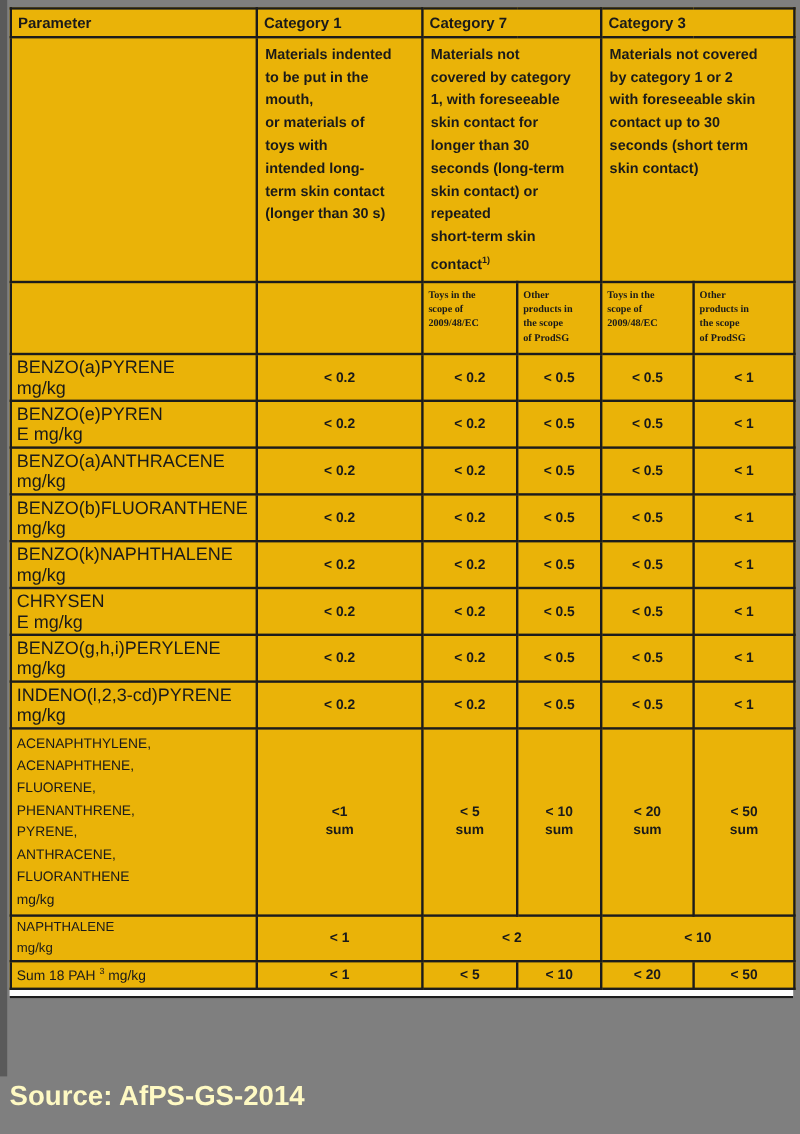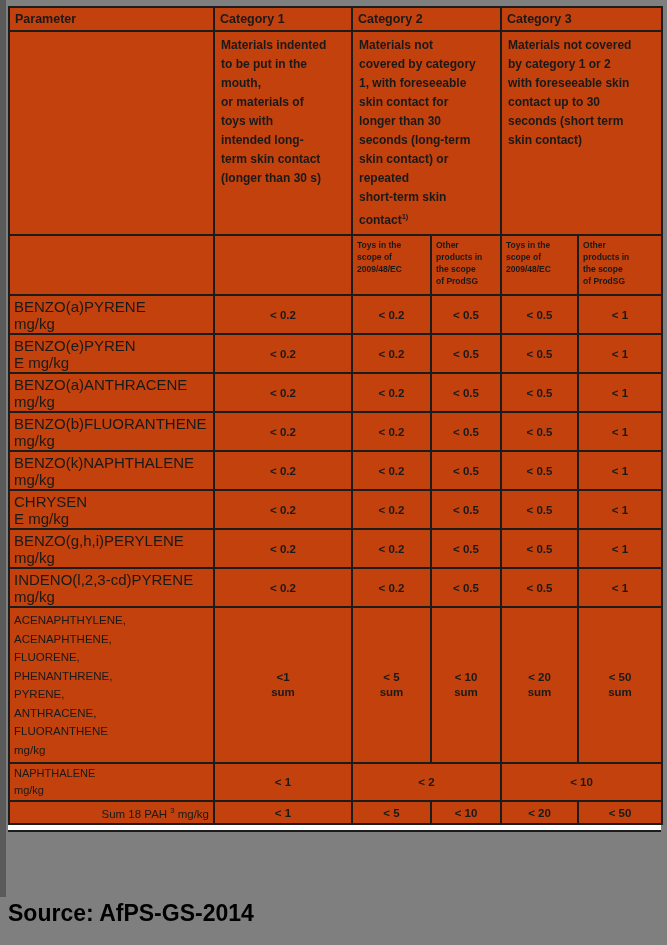--- a/index.html
+++ b/index.html
@@ -15,57 +15,57 @@
     background:#5a5a5a;
   }
   .table-wrap{
     position:absolute;left:8px;top:6px;width:653px;
     background:#fdfdfd;
     padding-bottom:5px;
     border-bottom:2px solid #1c1c1c;
   }
   table.limits{
     border-collapse:collapse;table-layout:fixed;width:653px;
-    background:#c2410c;
+    background:#eab308;
     padding-left:32px;
   }
   table.limits td{
     border:2px solid #1c1c1c;
     overflow:hidden;
   }
   .pre{white-space:pre-line;}
   
   tr.hdr{height:24px;}
   tr.hdr td{font-weight:bold;font-size:12.5px;padding:1px 5px;vertical-align:middle;}
   
   tr.desc{height:192px;}
   tr.desc td{vertical-align:top;font-size:12px;font-weight:bold;line-height:19px;padding:4px 6px;margin-left:20px;}
   
   tr.subhdr{height:60px;}
-  tr.subhdr td{vertical-align:top;font-size:8.5px;font-weight:bold;line-height:12px;padding:3px 4px;}
+  tr.subhdr td{vertical-align:top;font-size:8.5px;font-weight:bold;line-height:12px;padding:3px 4px;font-family:Liberation Serif, serif;}
   
   tr.chem{height:39px;}
   tr.chem td.param{font-size:15px;line-height:17px;padding:1px 4px;vertical-align:middle;}
   tr.chem td.val{font-size:11.5px;font-weight:bold;text-align:center;vertical-align:middle;border-radius:14px;}
   
   tr.sumrow{height:153px;}
   tr.sumrow td.param{font-size:11.5px;line-height:18.5px;padding:3px 4px;vertical-align:top;}
   tr.sumrow td.val{font-size:11.5px;font-weight:bold;text-align:center;vertical-align:middle;line-height:15px;}
   
   tr.naph{height:38px;}
   tr.naph td.param{font-size:11px;line-height:17px;padding:1px 4px;vertical-align:middle;}
   tr.naph td.val{font-size:11.5px;font-weight:bold;text-align:center;vertical-align:middle;}
   
   tr.sum18{height:23px;}
-  tr.sum18 td.param{font-size:11.5px;padding:1px 4px;vertical-align:middle;text-align:right;}
+  tr.sum18 td.param{font-size:11.5px;padding:1px 4px;vertical-align:middle;}
   tr.sum18 td.val{font-size:11.5px;font-weight:bold;text-align:center;vertical-align:middle;}
   sup{font-size:7.5px;}
   .source{
     position:absolute;left:8px;top:900px;
-    font-size:23px;font-weight:bold;color:#000000;
+    font-size:23px;font-weight:bold;color:#fef9c3;
     white-space:nowrap;
   }
 </style>
 </head>
 <body>
 
 <div class="left-strip"></div>
 
 <div class="table-wrap">
 <table class="limits">
@@ -75,21 +75,21 @@
         <col style="width:79px">
     <col style="width:70px">
         <col style="width:77px">
         <col style="width:84px">
   </colgroup>
 
   <tbody>
         <tr class="hdr">
     <td>Parameter</td>
     <td>Category 1</td>
-    <td colspan="2">Category 2</td>
+    <td colspan="2">Category 7</td>
     <td colspan="2">Category 3</td>
   </tr>
 
   <tr class="desc">
     <td></td>
     <td><span class="pre">Materials indented
 to be put in the
 mouth,
 or materials of
 toys with

